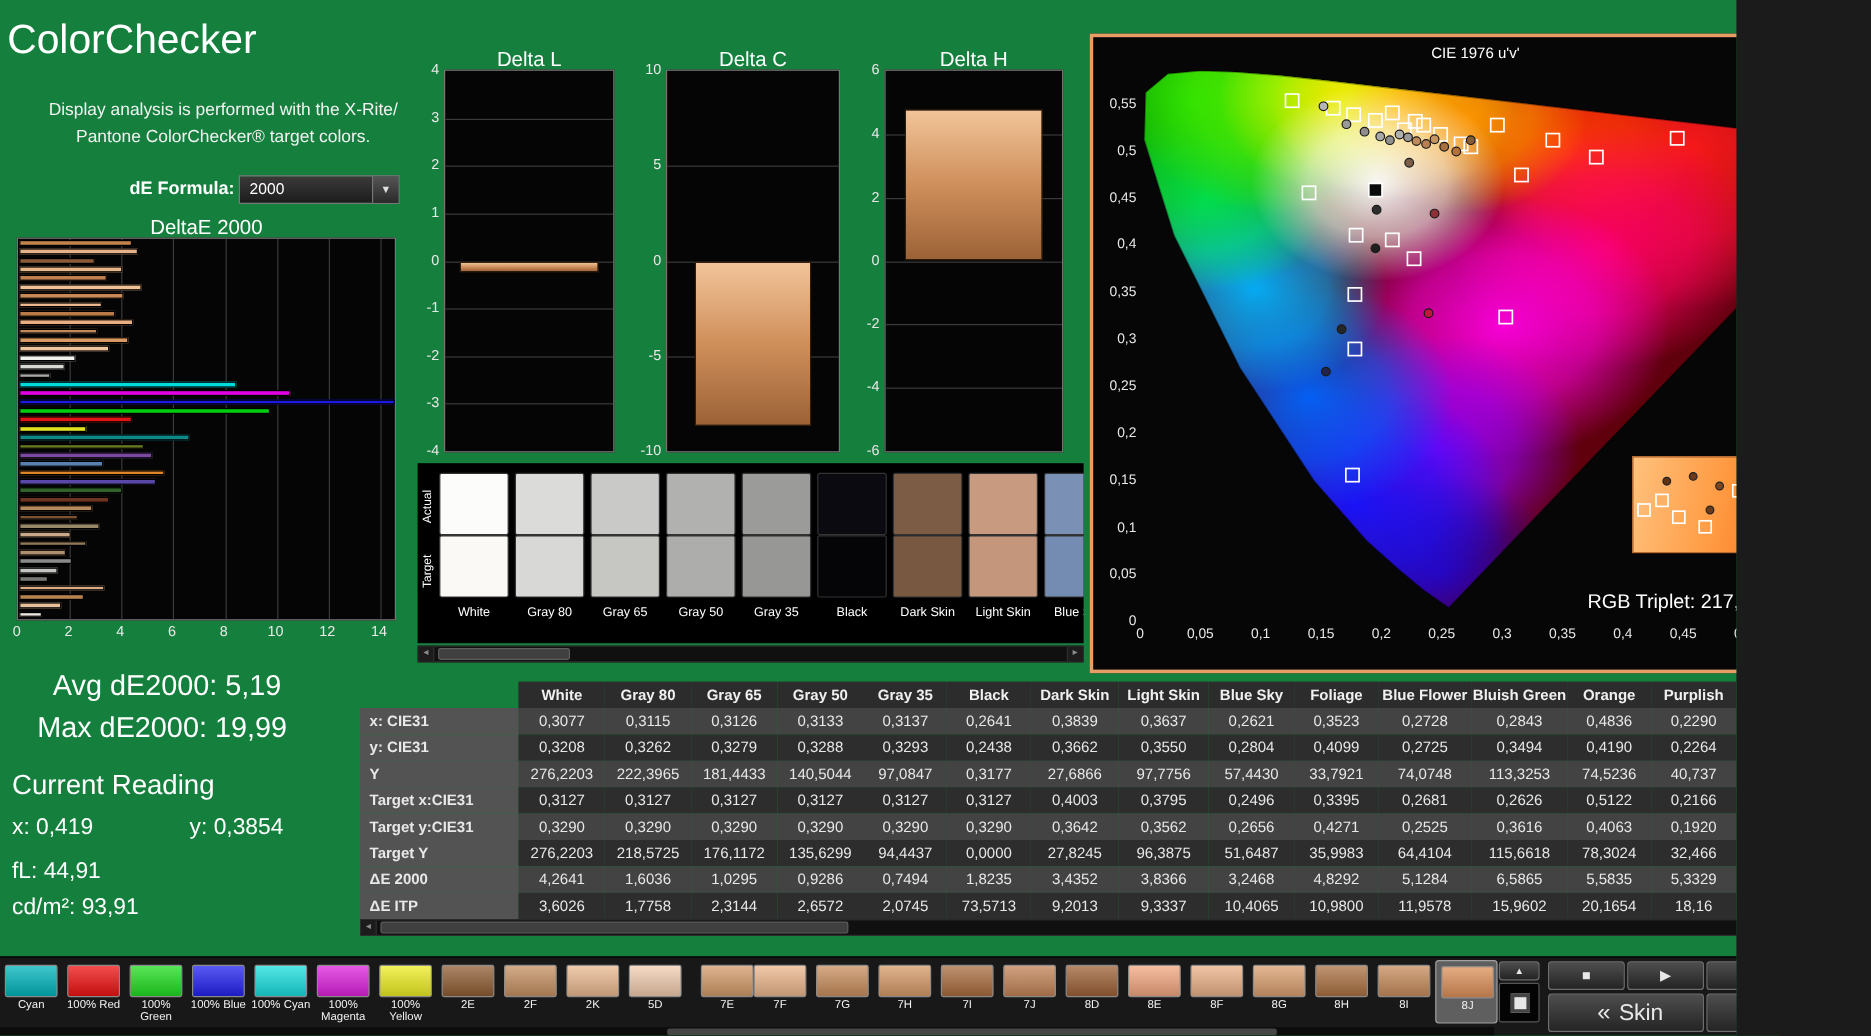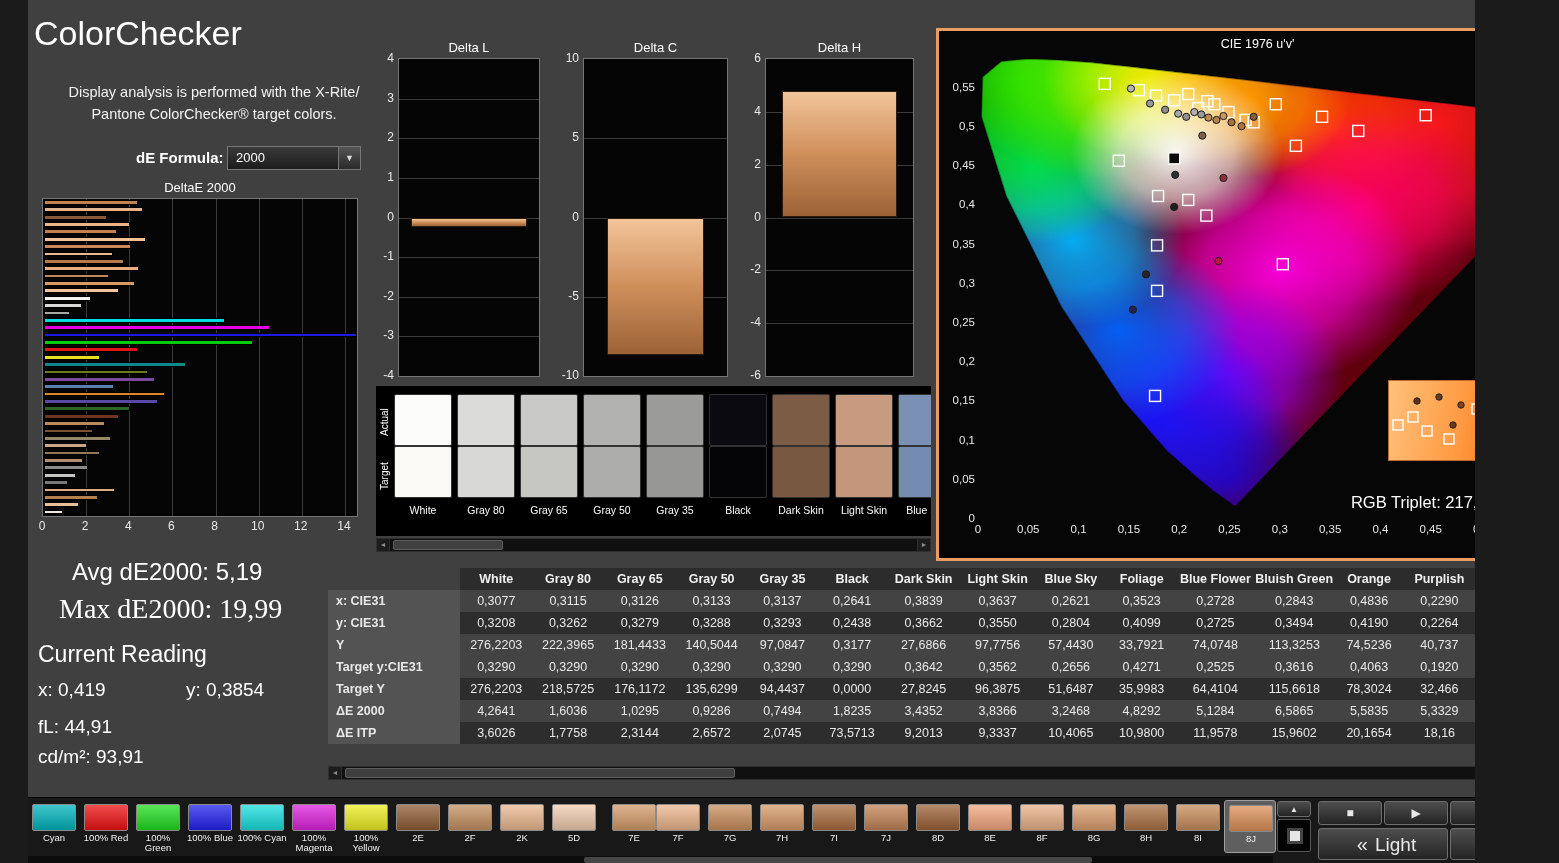--- a/index.html
+++ b/index.html
@@ -1,29 +1,29 @@
 <!DOCTYPE html>
 <html><head>
 <meta charset="utf-8">
 <style>
 *{margin:0;padding:0;box-sizing:border-box;}
 html,body{background:#1b1b1b;}
-#app{position:relative;width:1447px;height:863px;background:#404040;overflow:hidden;
-     font-family:"Liberation Sans",sans-serif;color:#fff;margin-left:28px;}
+#app{position:relative;width:1447px;height:863px;background:#15803d;overflow:hidden;
+     font-family:"Liberation Sans",sans-serif;color:#fff;}
 #title{position:absolute;left:6px;top:14px;font-size:34px;font-weight:400;}
 .desc{position:absolute;left:8px;width:356px;text-align:center;font-size:14.5px;color:#f2f2f2;}
 #desc1{top:84px;}#desc2{top:106px;}
 #formula-label{position:absolute;left:108px;top:149px;font-size:15px;font-weight:bold;text-align:center;}
 #formula-select{position:absolute;left:199px;top:146px;width:134px;height:24px;
   background:linear-gradient(#3a3a3a,#1c1c1c);border:1px solid #777;font-size:13px;
   line-height:22px;padding-left:8px;color:#fff;cursor:pointer;}
 #formula-select .dd-arrow{position:absolute;right:0;top:0;width:22px;height:22px;
   background:linear-gradient(#555,#2a2a2a);border-left:1px solid #777;text-align:center;
   font-size:9px;line-height:22px;color:#ddd;}
-.chart-title{position:absolute;text-align:center;font-size:13px;color:#fff;}
+.chart-title{position:absolute;text-align:center;font-size:17px;color:#fff;}
 #t-deltaE{left:14px;top:180px;width:316px;}
 #t-dl{left:370px;top:40px;width:142px;}
 #t-dc{left:555px;top:40px;width:145px;}
 #t-dh{left:737px;top:40px;width:149px;}
 .panel{position:absolute;background:#050505;border:1px solid #757575;overflow:hidden;}
 #deltaE-panel{left:14px;top:198px;width:316px;height:319px;}
 #plot-dl{left:370px;top:58px;width:142px;height:319px;}
 #plot-dc{left:555px;top:58px;width:145px;height:319px;}
 #plot-dh{left:737px;top:58px;width:149px;height:319px;}
 .vgrid{position:absolute;top:0;bottom:0;width:1px;background:#3a3a3a;}
@@ -45,21 +45,21 @@
 .scrollbar{position:absolute;height:14px;background:#101010;border:1px solid #2e2e2e;}
 .sb-thumb{position:absolute;top:1px;height:10px;background:#3f3f3f;border:1px solid #5d5d5d;border-radius:2px;}
 .sb-arrow{position:absolute;top:0;width:13px;height:12px;font-size:7px;line-height:12px;
   text-align:center;color:#8a8a8a;background:#1c1c1c;}
 .sb-arrow.left{left:0;border-right:1px solid #2e2e2e;}
 .sb-arrow.right{right:0;border-left:1px solid #2e2e2e;}
 #strip-scroll{left:348px;top:538px;width:555px;}
 #table-scroll{left:300px;top:766px;width:1257px;}
 .stat{position:absolute;color:#fff;white-space:nowrap;}
 #stat-avg{left:44px;top:558px;font-size:24px;}
-#stat-max{left:31px;top:593px;font-size:28px;font-family:Liberation Serif, serif;}
+#stat-max{left:31px;top:593px;font-size:24px;}
 #stat-reading{left:10px;top:641px;font-size:23px;}
 #stat-x{left:10px;top:679px;font-size:19px;}
 #stat-y{left:158px;top:679px;font-size:19px;}
 #stat-fl{left:10px;top:716px;font-size:19px;}
 #stat-cd{left:10px;top:746px;font-size:19px;}
 #cie-panel{position:absolute;left:908px;top:28px;width:643px;height:533px;background:#060606;
   border:3px solid #e89d64;overflow:hidden;}
 #cie-title{position:absolute;left:0;top:6px;width:100%;text-align:center;font-size:12.5px;color:#fff;}
 #cie-rgb{position:absolute;left:380px;top:462px;width:250px;text-align:center;font-size:16.5px;color:#fff;}
 #cie-inset{position:absolute;left:449px;top:349px;width:186px;height:81px;
@@ -547,20 +547,37 @@
           <td class="val">0,3177</td>
           <td class="val">27,6866</td>
           <td class="val">97,7756</td>
           <td class="val">57,4430</td>
           <td class="val">33,7921</td>
           <td class="val">74,0748</td>
           <td class="val">113,3253</td>
           <td class="val">74,5236</td>
           <td class="val">40,737</td>
         </tr>
+        <tr class="even">
+          <td class="lab">Target x:CIE31</td>
+          <td class="val">0,3127</td>
+          <td class="val">0,3127</td>
+          <td class="val">0,3127</td>
+          <td class="val">0,3127</td>
+          <td class="val">0,3127</td>
+          <td class="val">0,3127</td>
+          <td class="val">0,4003</td>
+          <td class="val">0,3795</td>
+          <td class="val">0,2496</td>
+          <td class="val">0,3395</td>
+          <td class="val">0,2681</td>
+          <td class="val">0,2626</td>
+          <td class="val">0,5122</td>
+          <td class="val">0,2166</td>
+        </tr>
         <tr class="odd">
           <td class="lab">Target y:CIE31</td>
           <td class="val">0,3290</td>
           <td class="val">0,3290</td>
           <td class="val">0,3290</td>
           <td class="val">0,3290</td>
           <td class="val">0,3290</td>
           <td class="val">0,3290</td>
           <td class="val">0,3642</td>
           <td class="val">0,3562</td>
@@ -733,21 +750,21 @@
     <div id="ctl-display">
       <div class="disp-sq"></div>
     </div>
     <div id="ctl-icons">
         <div class="ctl ibtn" style="position: absolute; left: 0px;">■</div>
         <div class="ctl ibtn" style="position: absolute; left: 66px;">▶</div>
         <div class="ctl ibtn" style="position: absolute; left: 132px;">◉</div>
         <div class="ctl ibtn" style="position: absolute; left: 198px;">∞</div>
       </div>
     <div id="btn-back" class="ctl">
-      <span class="chev">«</span><span>Light</span>
+      <span class="chev">«</span><span>Skin</span>
     </div>
     <div id="btn-next" class="ctl">
       <span>Next</span><span class="chev">»</span>
     </div>
     <div id="toolbar-scroll">
       <div id="toolbar-thumb"></div>
     </div>
   </div>
 
 <div class="xlab" style="left: 2px; top: 519px; width: 24px;">0</div>

